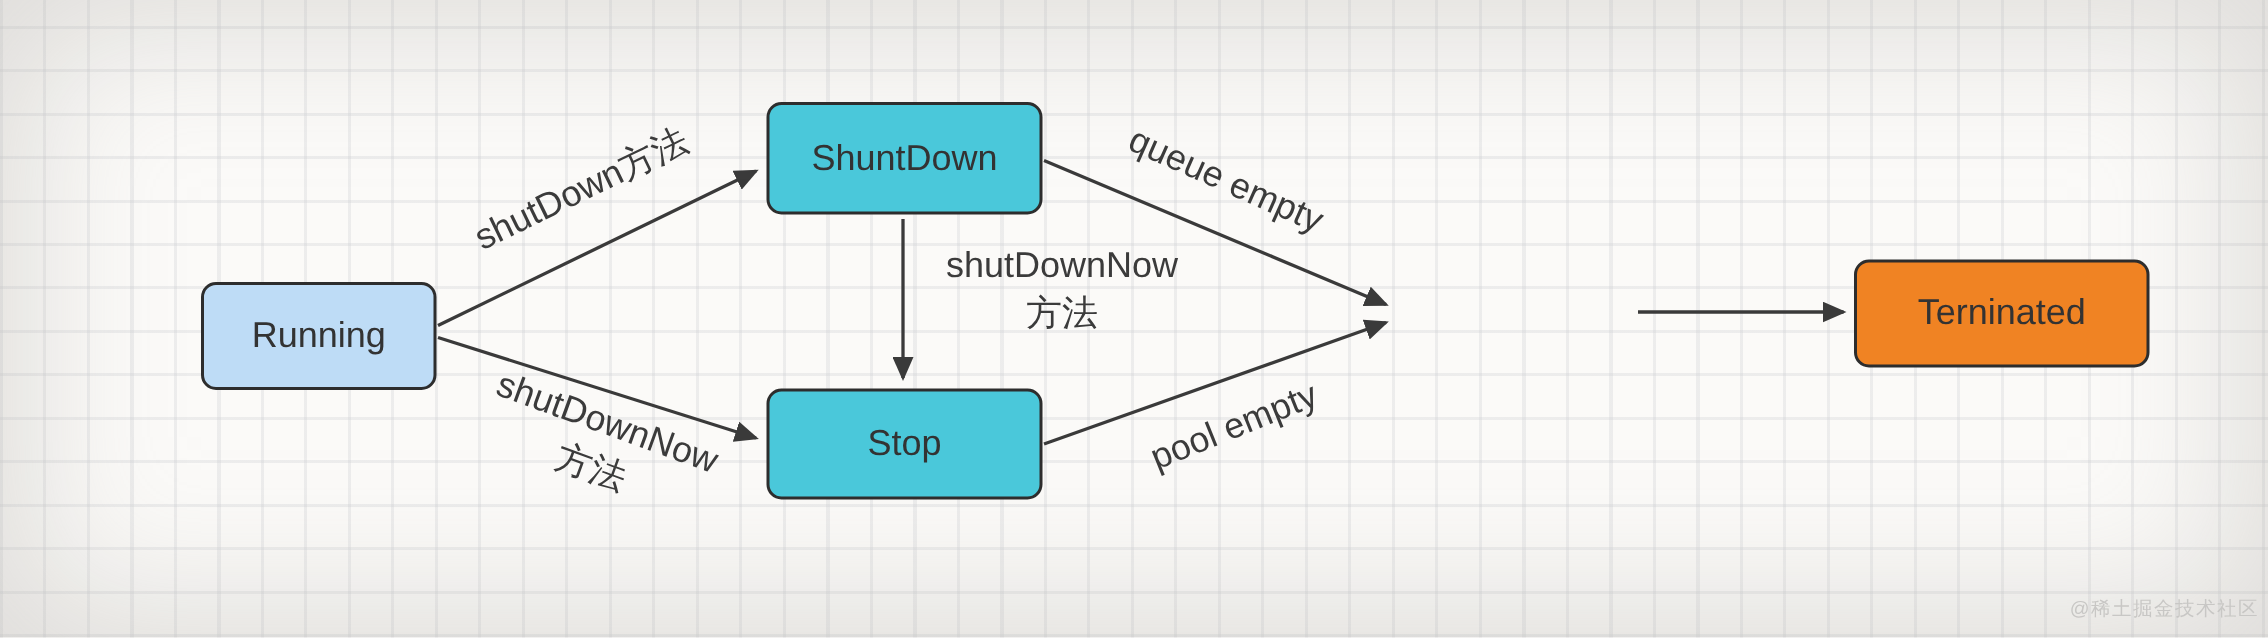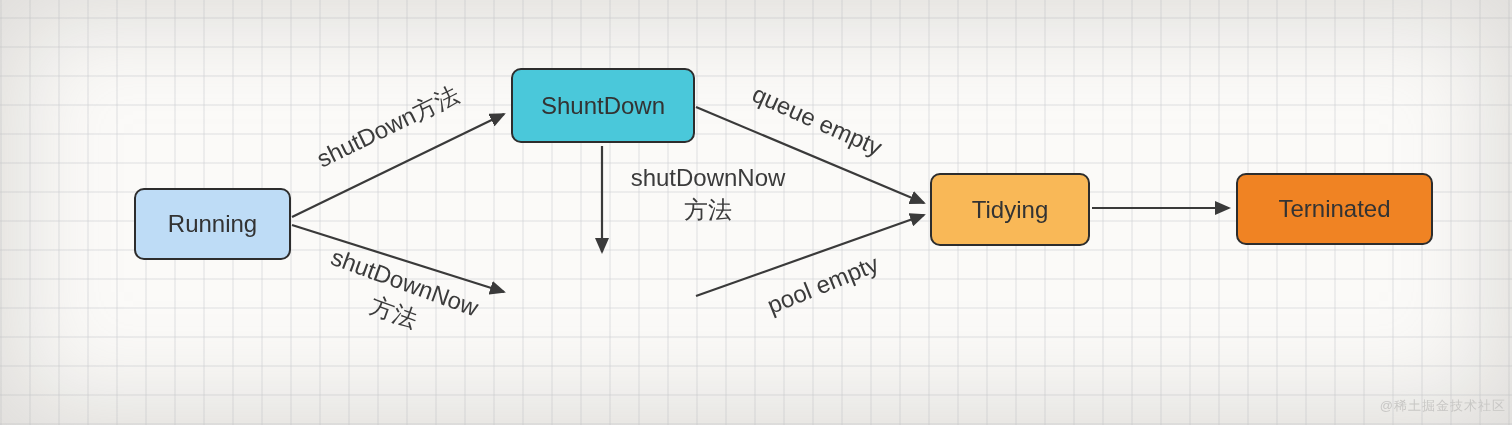--- a/index.html
+++ b/index.html
@@ -91,21 +91,21 @@
       <line x1="292" y1="225" x2="504" y2="292" marker-end="url(#ah)"></line>
       <line x1="602" y1="146" x2="602" y2="252" marker-end="url(#ah)"></line>
       <line x1="696" y1="107" x2="924" y2="203" marker-end="url(#ah)"></line>
       <line x1="696" y1="296" x2="924" y2="215" marker-end="url(#ah)"></line>
       <line x1="1092" y1="208" x2="1229" y2="208" marker-end="url(#ah)"></line>
     </g>
   </svg>
 
   <div class="node node-running">Running</div>
   <div class="node node-shuntdown">ShuntDown</div>
-  <div class="node node-tidying">Tidying</div>
+  <div class="node node-stop">Stop</div>
   <div class="node node-terninated">Terninated</div>
 
   <div class="edge-label label-shutdown-method">shutDown方法</div>
   <div class="edge-label label-shutdownnow-diag">shutDownNow
 方法</div>
   <div class="edge-label label-shutdownnow-vert">shutDownNow
 方法</div>
   <div class="edge-label label-queue-empty">queue empty</div>
   <div class="edge-label label-pool-empty">pool empty</div>
 

